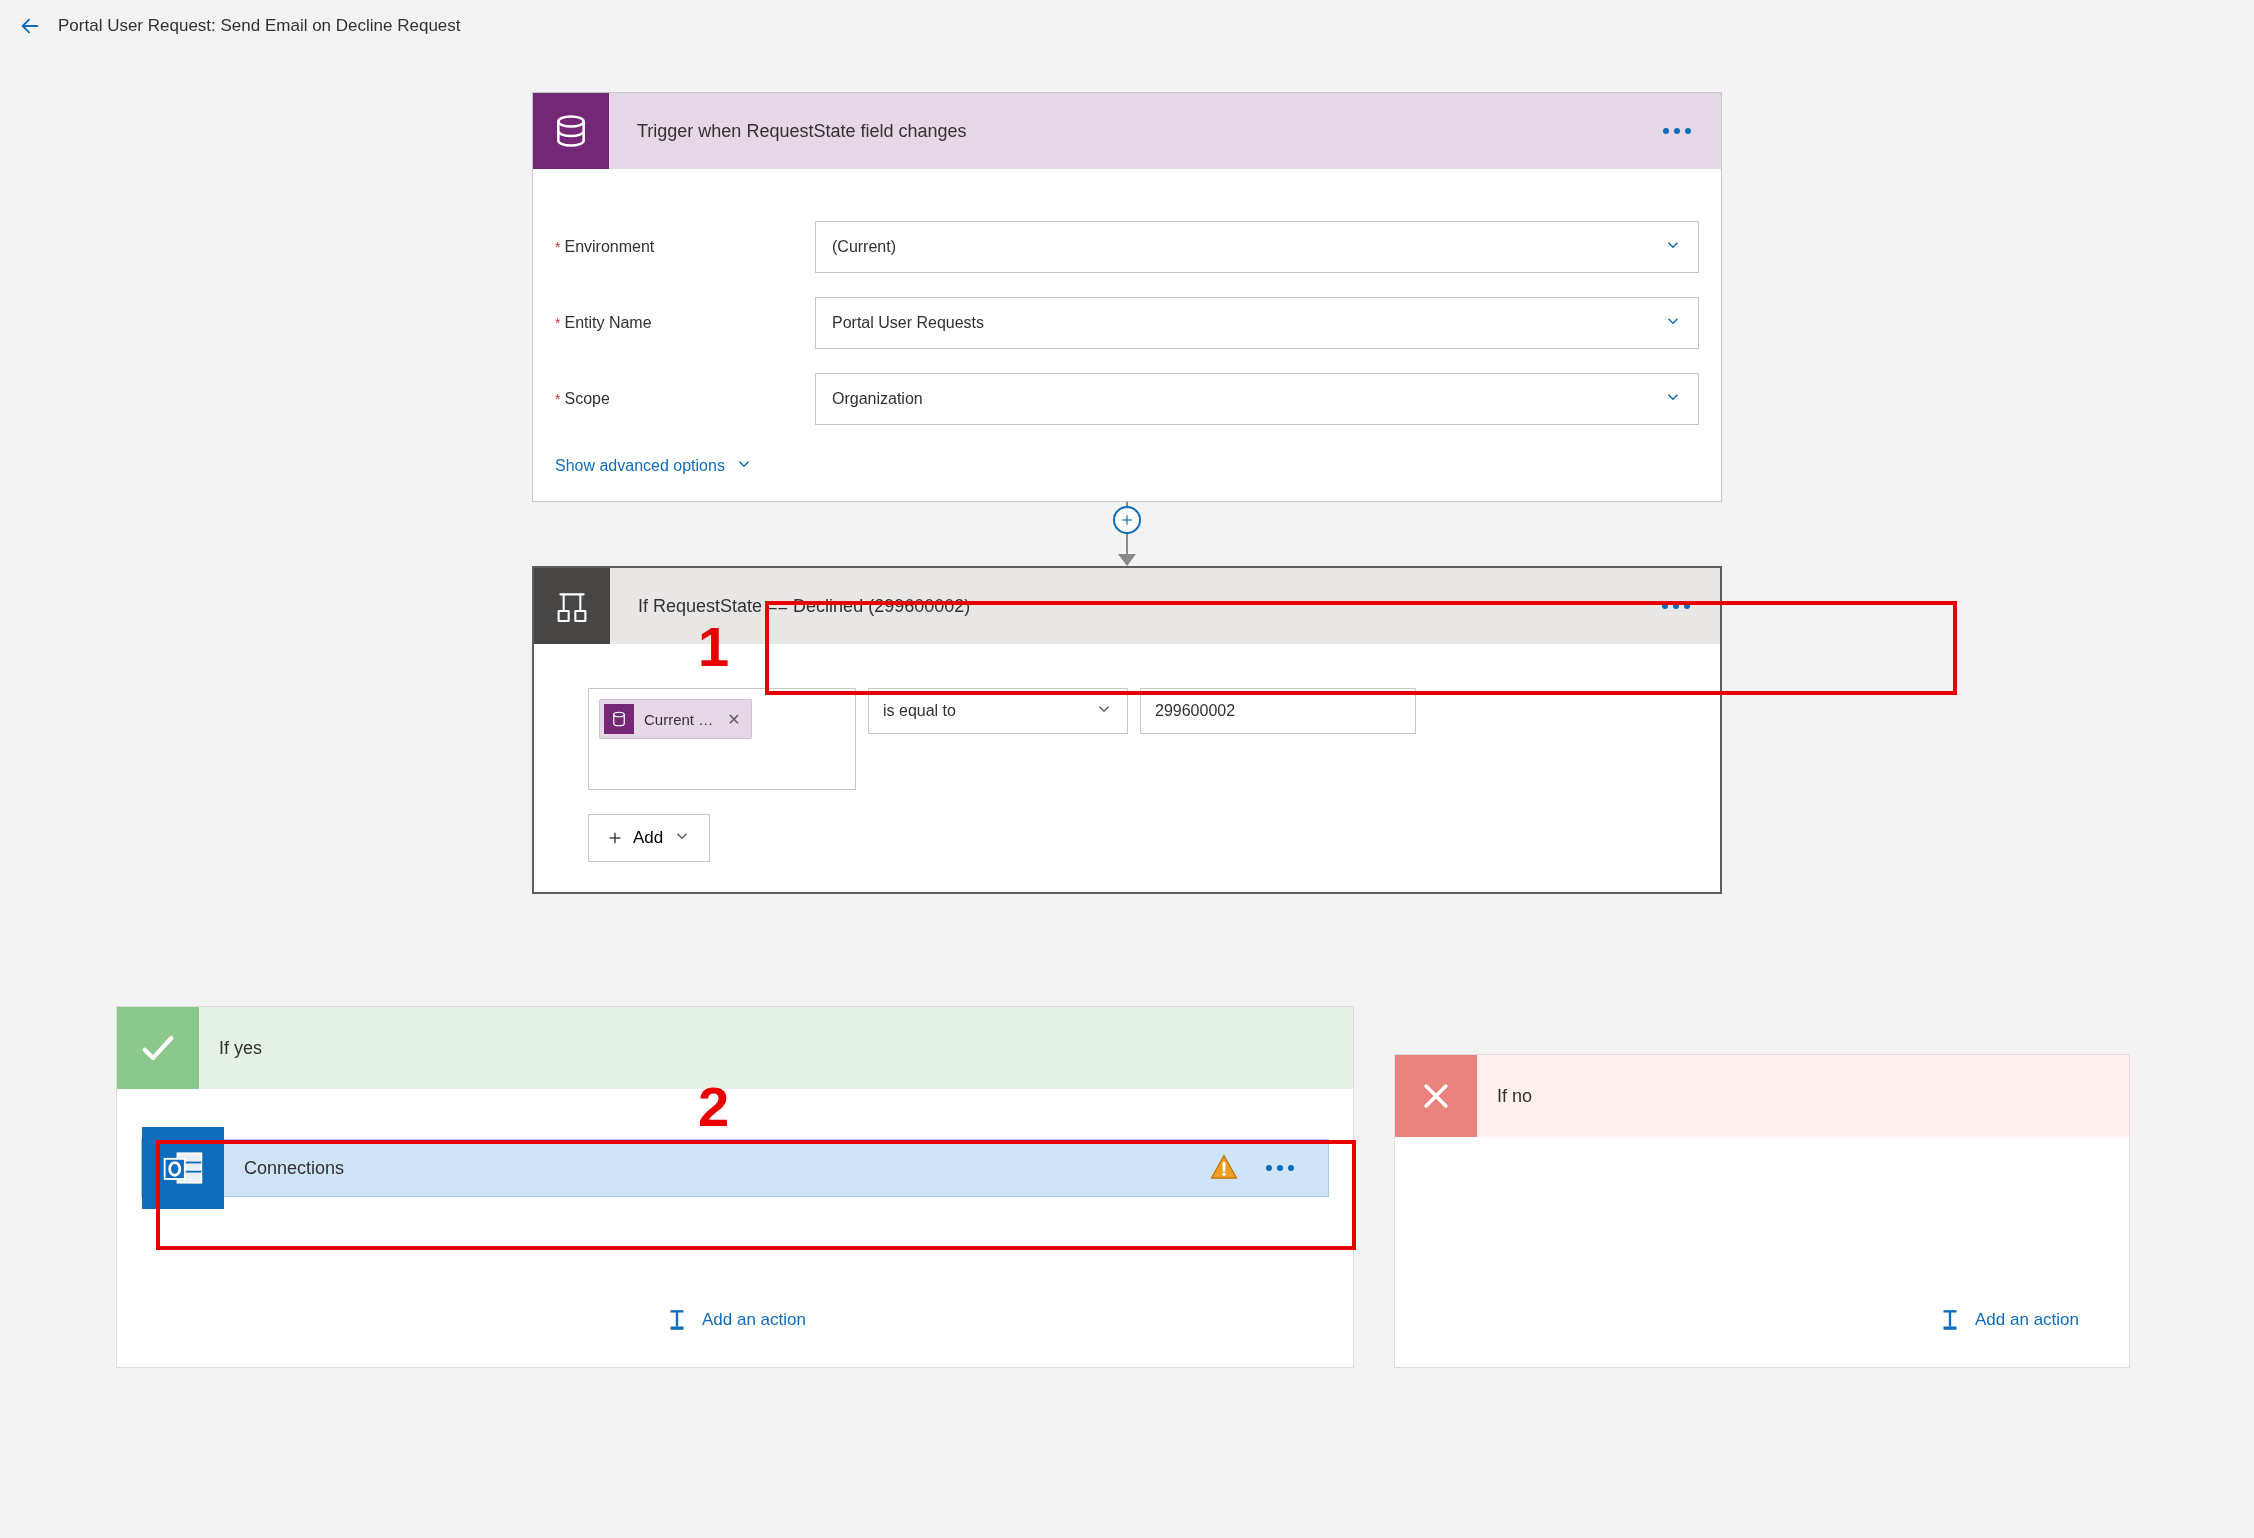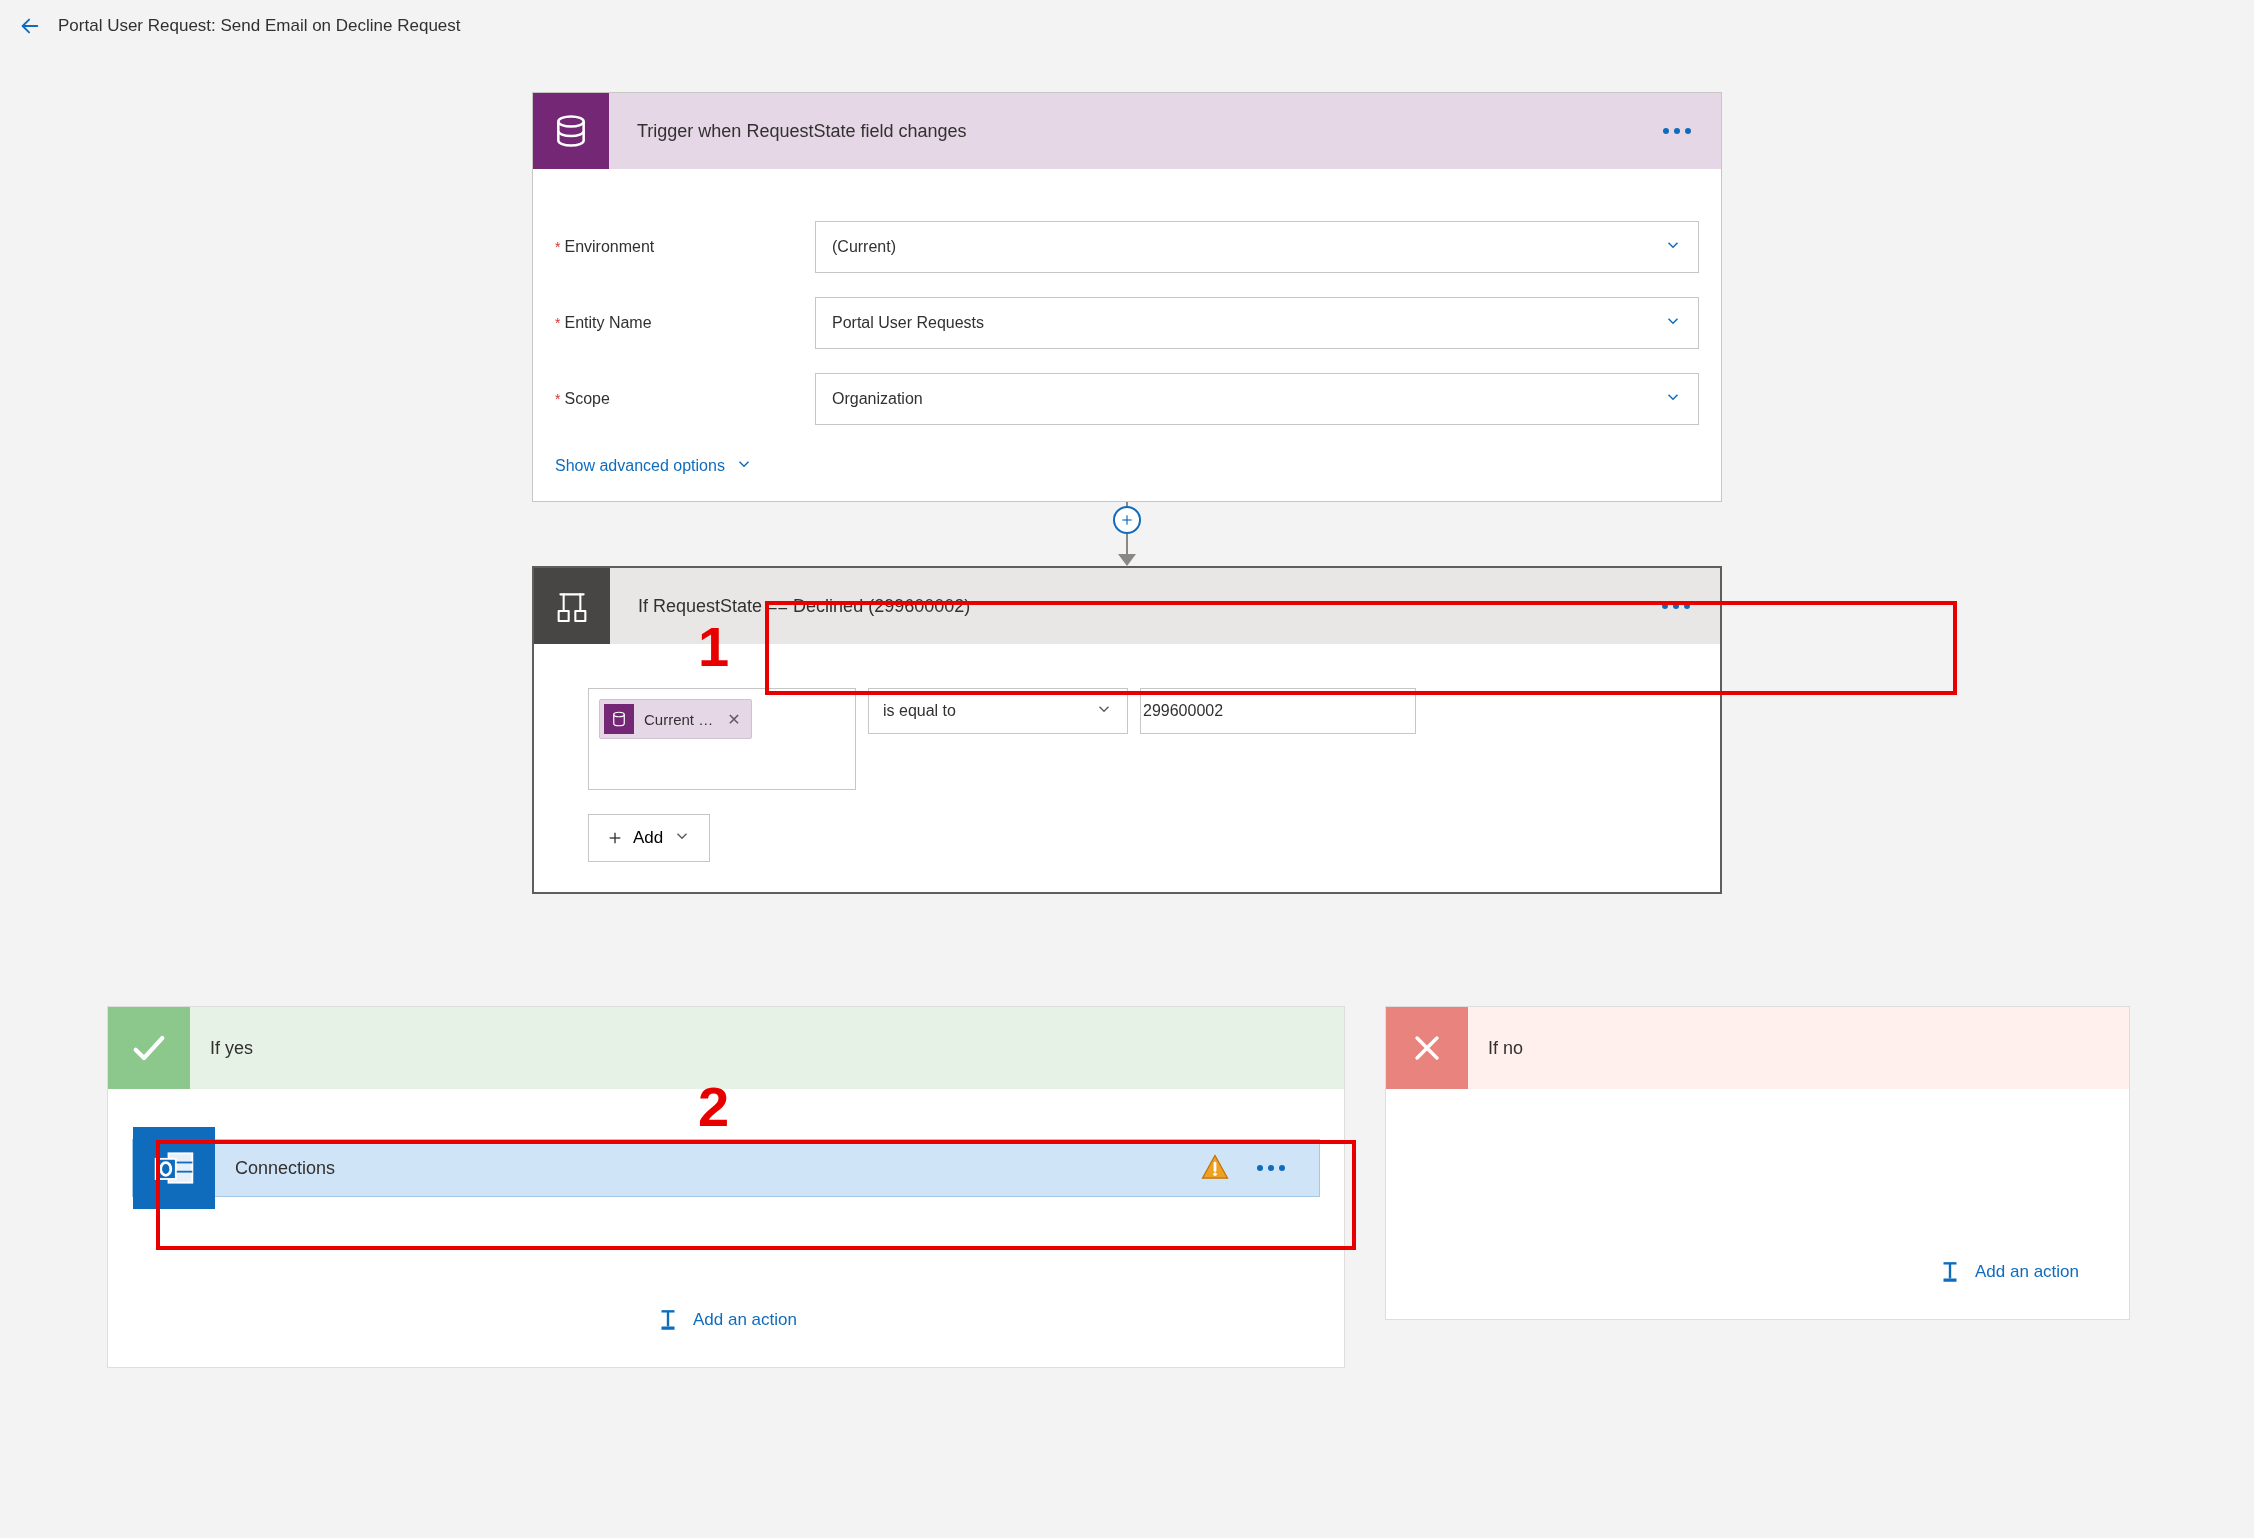--- a/index.html
+++ b/index.html
@@ -178,41 +178,41 @@
     border:1px solid var(--border);
     width: 260px; height: 46px;
     display:flex; align-items:center; justify-content:space-between;
     padding: 0 14px;
     font-size: 16px;
   }
   .val-input {
     border:1px solid var(--border);
     width: 276px; height: 46px;
     display:flex; align-items:center;
-    padding: 0 2px;
+    padding: 0 14px;
     font-size: 16px;
   }
   .add-btn {
     display:inline-flex; align-items:center; gap:10px;
     border:1px solid var(--border);
     height: 48px; padding: 0 18px;
     font-size: 17px;
     margin-top: 24px;
     cursor:pointer; background:#fff;
   }
 
   
   .branch-row {
     position:absolute;
     top: 1006px;
-    left: 107px;
+    left: 116px;
     right: 124px;
     display:flex;
     gap: 40px;
-    align-items:flex-start;
+    align-items:flex-end;
   }
   .branch {
     background:#fff;
     border:1px solid var(--border-lt);
   }
   .branch.yes { flex: 0 0 1238px; }
   .branch.no  { flex: 1 1 auto; }
   .branch-header {
     display:flex; align-items:center; gap: 20px;
     height: 82px;

